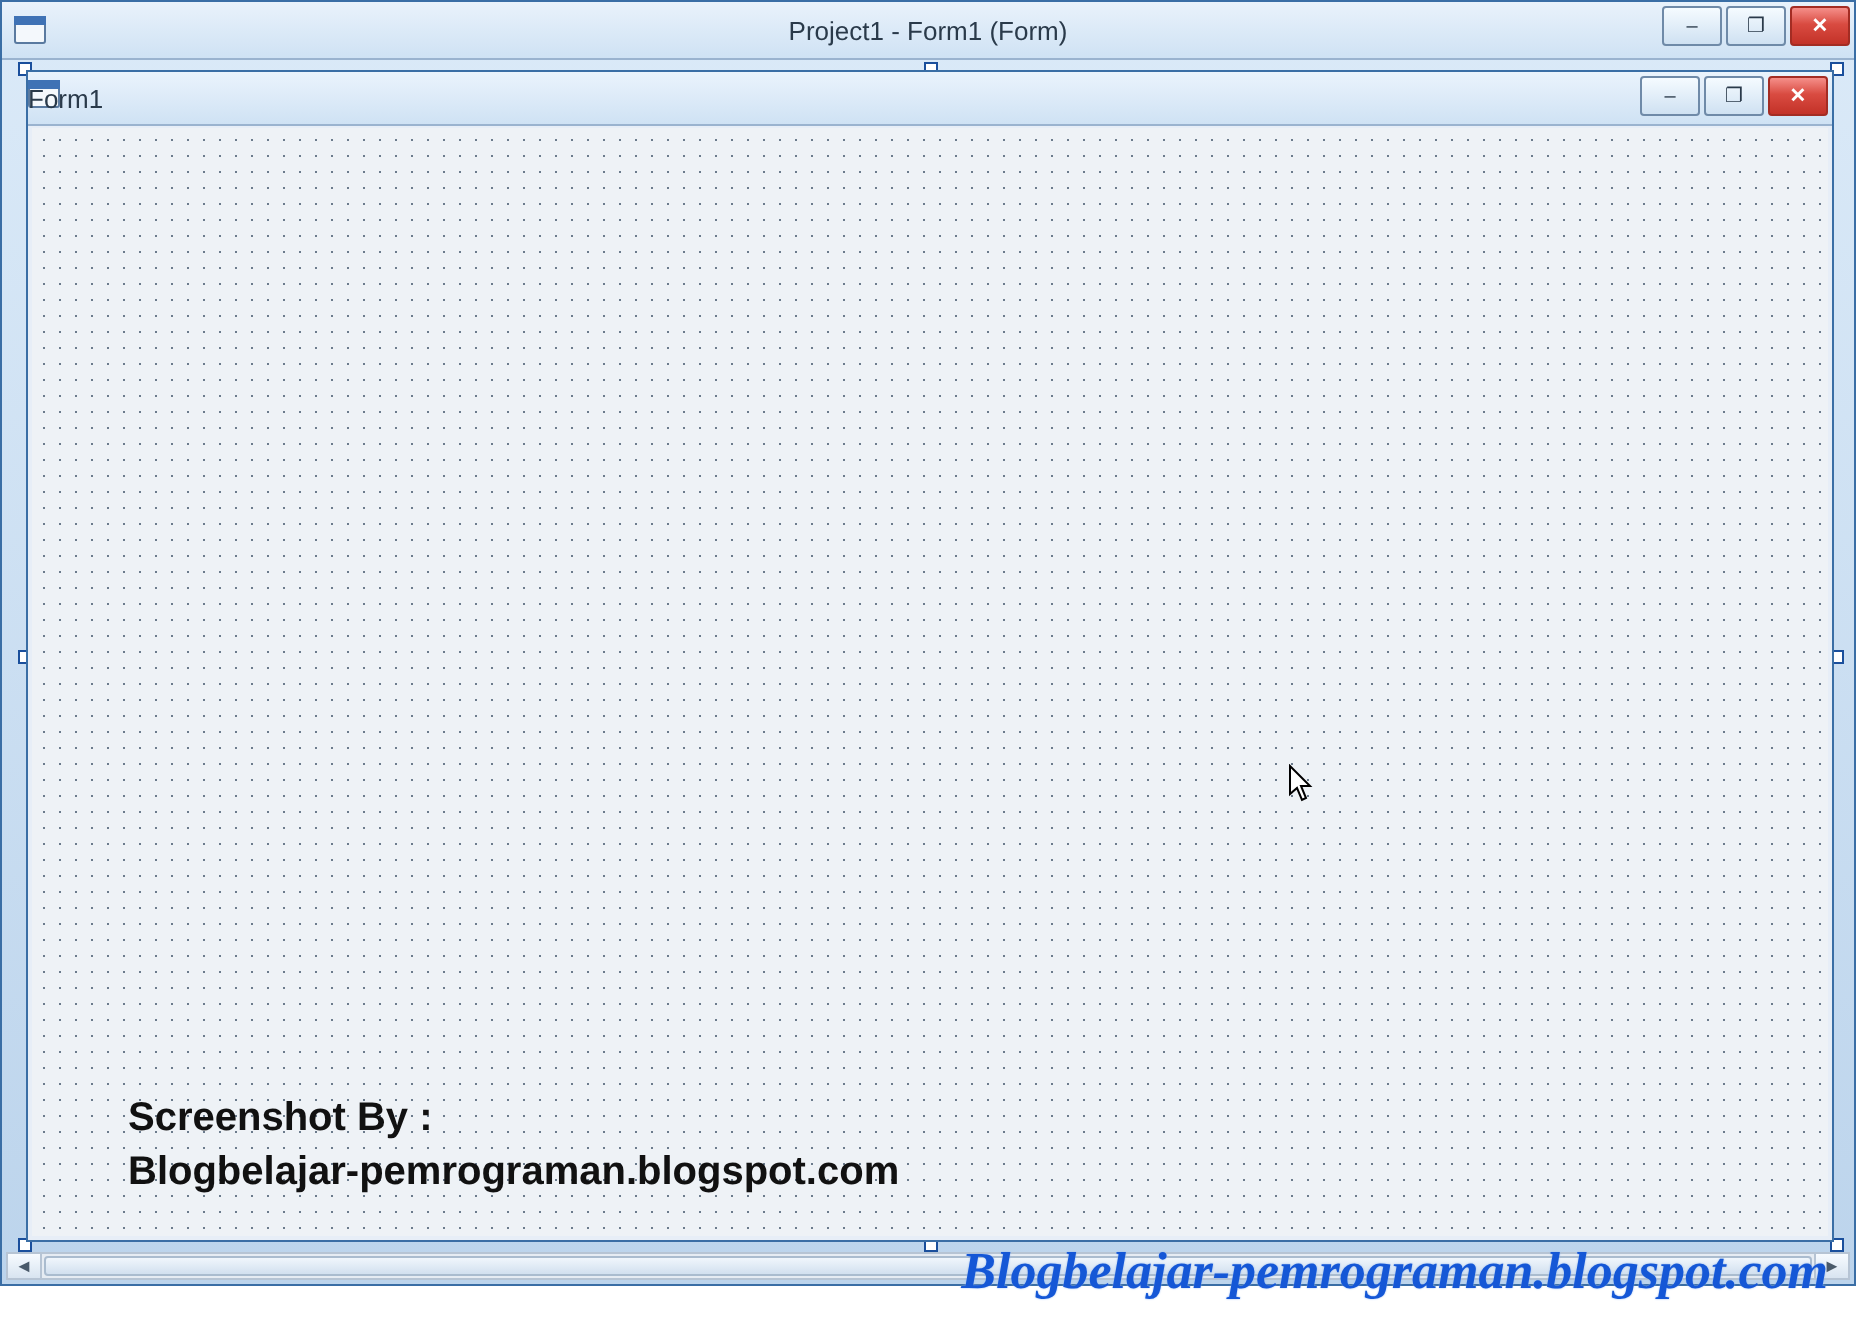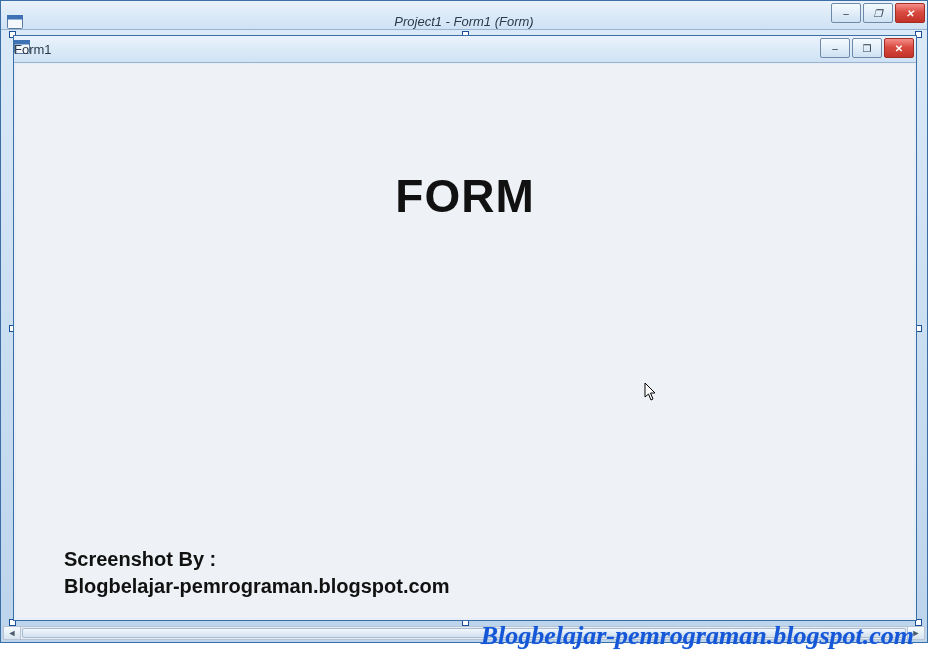--- a/index.html
+++ b/index.html
@@ -20,25 +20,24 @@
     width: 928px;
     height: 643px;
     border: 1px solid #3a6ea5;
     background: linear-gradient(#dbeaf8, #bcd4ec);
     box-sizing: border-box;
   }
 
   .titlebar {
     height: 28px;
     display: flex;
-    align-items: flex-end;
+    align-items: center;
     position: relative;
     background: linear-gradient(#e9f2fb, #cfe2f4);
     border-bottom: 1px solid #9ab3cf;
-    font-style: italic;
   }
   .titlebar .title {
     position: absolute;
     left: 0; right: 0;
     text-align: center;
     font-size: 13px;
     color: #2a3a4a;
     pointer-events: none;
   }
   .titlebar .app-icon {
@@ -277,21 +276,20 @@
           <div class="win-btn">
               <span>❐</span>
             </div>
           <div class="win-btn close">
               <span>✕</span>
             </div>
         </div>
       </div>
 
       <div class="form-client">
-        <div class="label-big">FORM</div>
         <div class="credit-line1">Screenshot By :</div>
         <div class="credit-line2">Blogbelajar-pemrograman.blogspot.com</div>
 
         <svg class="cursor-arrow" style="left:628px; top:318px;" width="14" height="20" viewBox="0 0 14 20">
           <path d="M1 1 L1 15 L4.5 12 L7 18 L9 17 L6.5 11 L11 11 Z" fill="#fff" stroke="#000" stroke-width="1"></path>
         </svg>
       </div>
     </div>
   </div>
 

